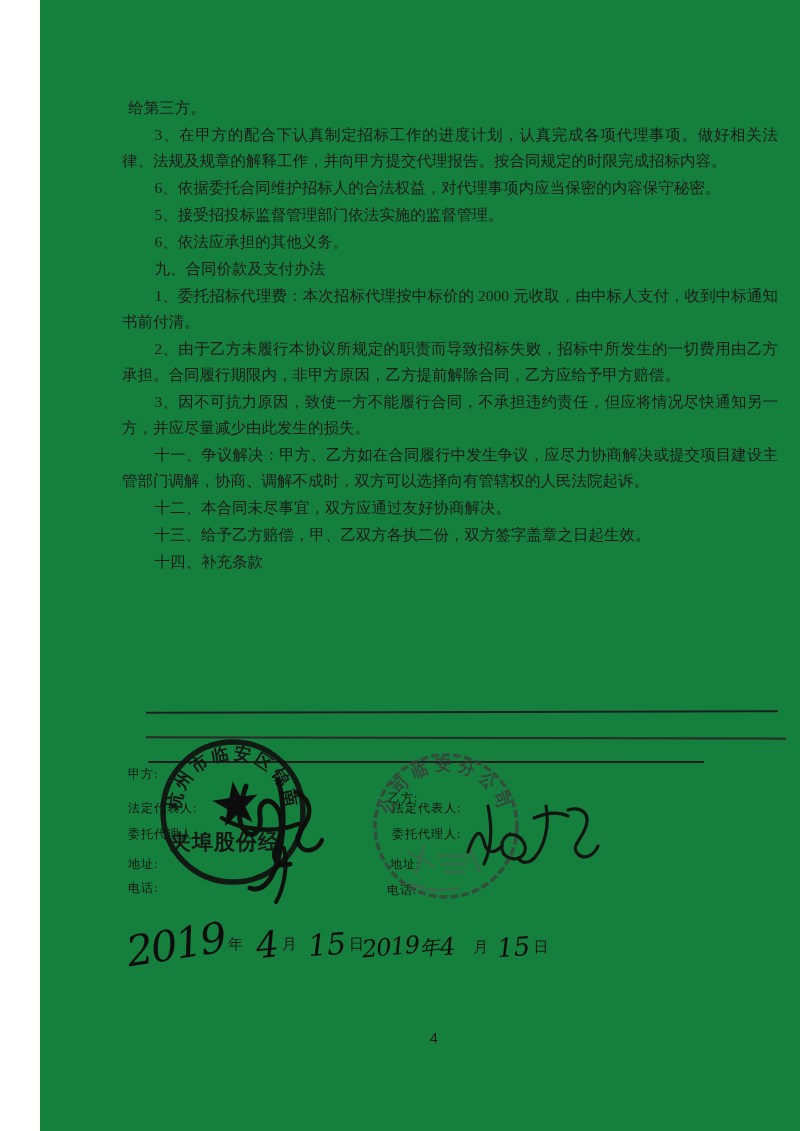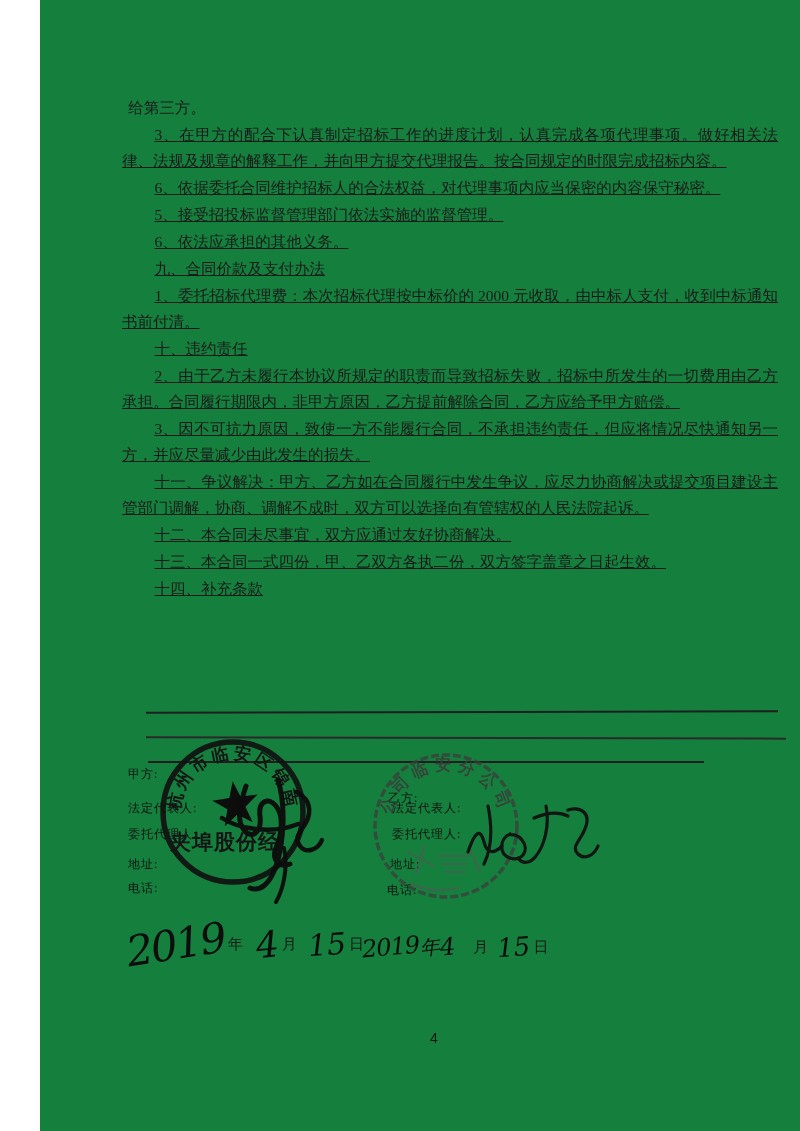--- a/index.html
+++ b/index.html
@@ -7,21 +7,21 @@
     position:relative;width:800px;height:1131px;background:#15803d;overflow:hidden;
     font-family:"Liberation Serif","DejaVu Serif",serif;
     margin-left:40px;
   }
   
   .content{
     position:absolute;left:82px;top:95px;width:656px;
     font-size:15.5px;line-height:26px;color:#1a1a1a;text-align:justify;
   }
   .content p{margin:0 0 1px 0;}
-  .ind{text-indent:2.1em;text-decoration:underline;}
+  .ind{text-indent:2.1em;}
   .p0{text-indent:0.4em;}
   
   .rule{position:absolute;height:2px;background:#1f1f1f;}
   .rule-1{left:106px;top:711px;width:632px;transform:rotate(-0.12deg);}
   .rule-2{left:106px;top:737px;width:640px;transform:rotate(0.12deg);background:#2a2a2a;}
   .rule-3{left:108px;top:761px;width:556px;}
   
   .lab{position:absolute;font-size:12px;color:#101010;letter-spacing:1px;white-space:nowrap;}
   
   .date{position:absolute;display:flex;align-items:center;color:#0d0d0d;white-space:nowrap;}
@@ -51,26 +51,25 @@
 <div class="page">
 
   <div class="content">
     <p class="p0">给第三方。</p>
     <p class="ind">3、在甲方的配合下认真制定招标工作的进度计划，认真完成各项代理事项。做好相关法律、法规及规章的解释工作，并向甲方提交代理报告。按合同规定的时限完成招标内容。</p>
     <p class="ind">6、依据委托合同维护招标人的合法权益，对代理事项内应当保密的内容保守秘密。</p>
     <p class="ind">5、接受招投标监督管理部门依法实施的监督管理。</p>
     <p class="ind">6、依法应承担的其他义务。</p>
     <p class="ind">九、合同价款及支付办法</p>
     <p class="ind">1、委托招标代理费：本次招标代理按中标价的 2000 元收取，由中标人支付，收到中标通知书前付清。</p>
-    <p class="ind">十、违约责任</p>
     <p class="ind">2、由于乙方未履行本协议所规定的职责而导致招标失败，招标中所发生的一切费用由乙方承担。合同履行期限内，非甲方原因，乙方提前解除合同，乙方应给予甲方赔偿。</p>
     <p class="ind">3、因不可抗力原因，致使一方不能履行合同，不承担违约责任，但应将情况尽快通知另一方，并应尽量减少由此发生的损失。</p>
     <p class="ind">十一、争议解决：甲方、乙方如在合同履行中发生争议，应尽力协商解决或提交项目建设主管部门调解，协商、调解不成时，双方可以选择向有管辖权的人民法院起诉。</p>
     <p class="ind">十二、本合同未尽事宜，双方应通过友好协商解决。</p>
-    <p class="ind">十三、本合同一式四份，甲、乙双方各执二份，双方签字盖章之日起生效。</p>
+    <p class="ind">十三、给予乙方赔偿，甲、乙双方各执二份，双方签字盖章之日起生效。</p>
     <p class="ind">十四、补充条款</p>
   </div>
 
   <div class="rule rule-1"></div>
   <div class="rule rule-2"></div>
   <div class="rule rule-3"></div>
 
   <div class="lab" style="left:88px;top:766px;">甲方:</div>
   <div class="lab" style="left:88px;top:800px;">法定代表人:</div>
   <div class="lab" style="left:88px;top:826px;">委托代理人:</div>

